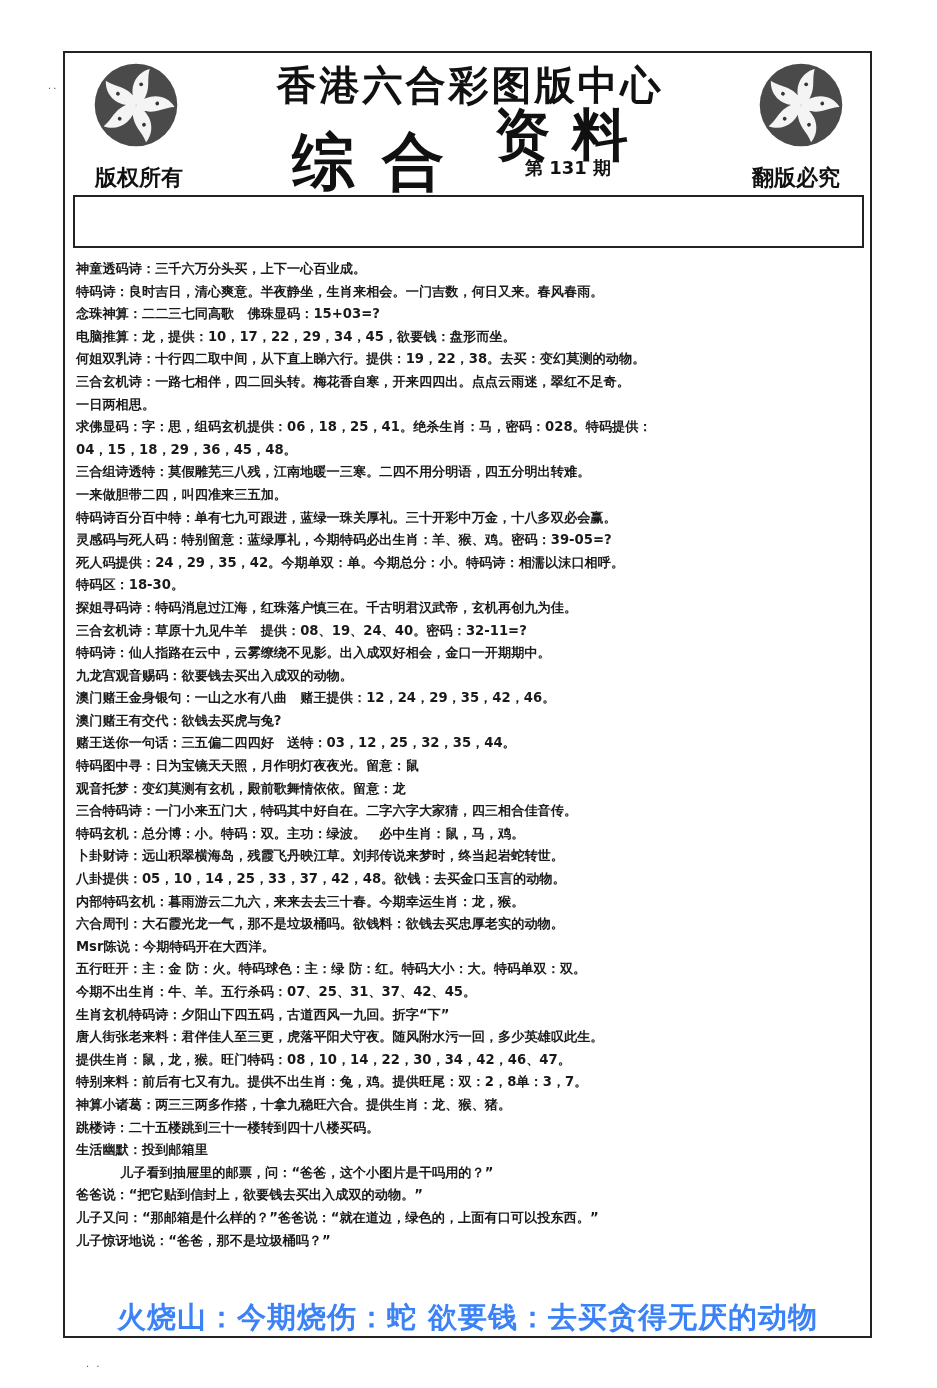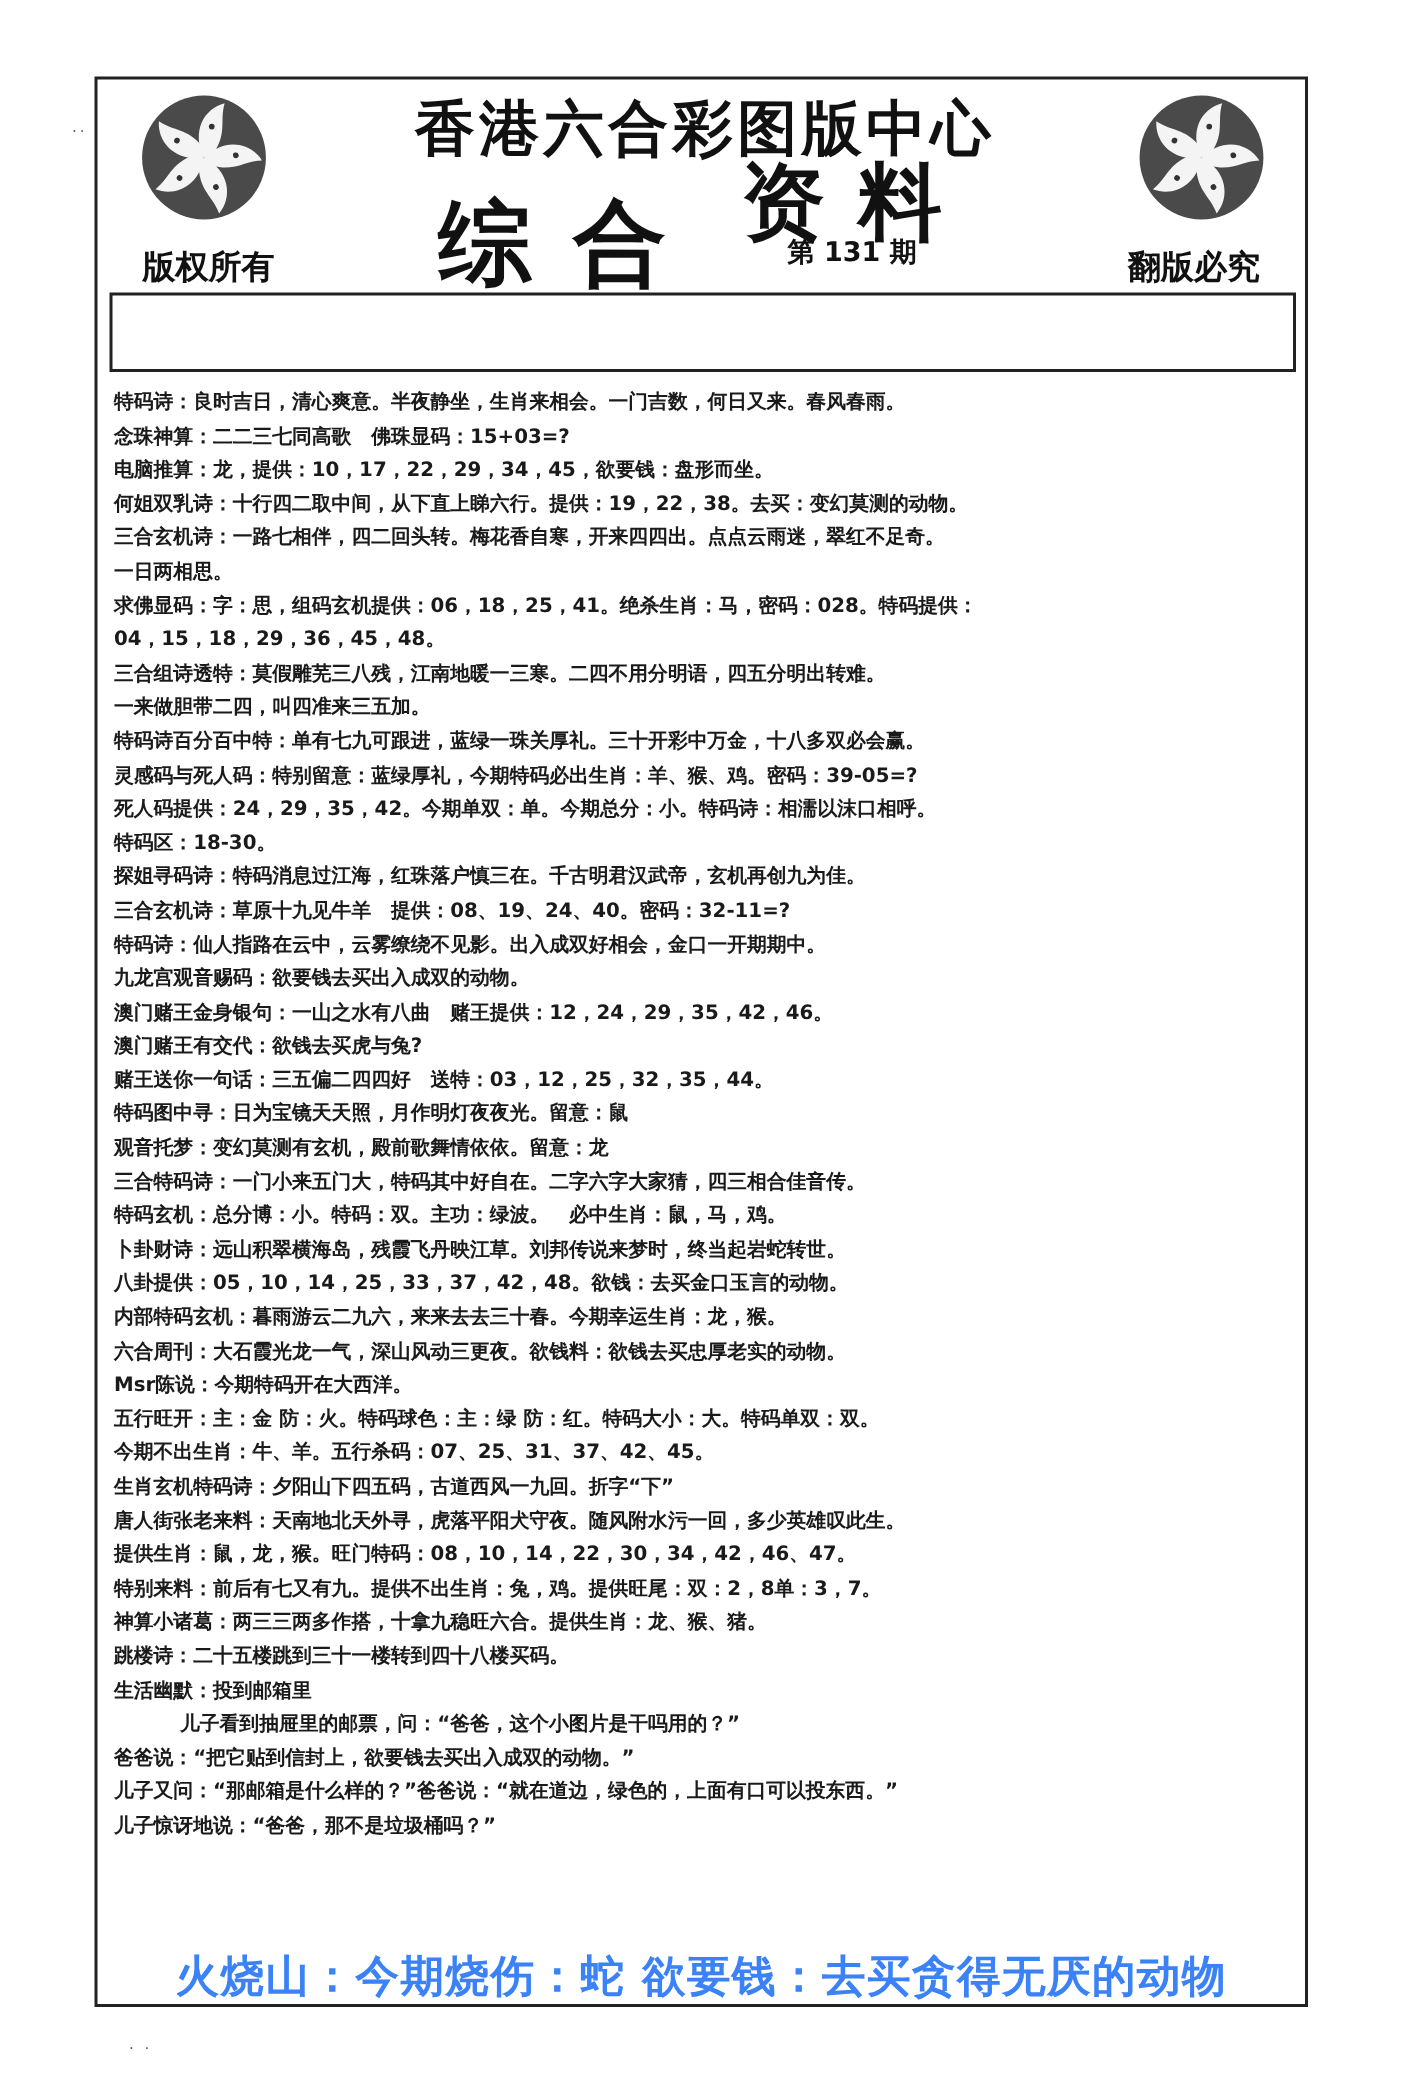--- a/index.html
+++ b/index.html
@@ -73,20 +73,21 @@
 <div class="title-top">香港六合彩图版中心</div>
 <div class="title-big" style="left:292px;top:120px;font-size:62px;letter-spacing:28px;">综合</div>
 <div class="title-big" style="left:494px;top:98px;font-size:56px;letter-spacing:22px;">资料</div>
 <div class="issue">第 131 期</div>
 <div class="corner" style="left:95px;">版权所有</div>
 <div class="corner" style="left:752px;">翻版必究</div>
 
 <div class="blank-box"></div>
 
 <div class="content">
+  <div class="line">神童透码诗：三千六万分头买，上下一心百业成。</div>
   <div class="line">特码诗：良时吉日，清心爽意。半夜静坐，生肖来相会。一门吉数，何日又来。春风春雨。</div>
   <div class="line">念珠神算：二二三七同高歌　佛珠显码：15+03=?</div>
   <div class="line">电脑推算：龙，提供：10，17，22，29，34，45，欲要钱：盘形而坐。</div>
   <div class="line">何姐双乳诗：十行四二取中间，从下直上睇六行。提供：19，22，38。去买：变幻莫测的动物。</div>
   <div class="line">三合玄机诗：一路七相伴，四二回头转。梅花香自寒，开来四四出。点点云雨迷，翠红不足奇。</div>
   <div class="line">一日两相思。</div>
   <div class="line">求佛显码：字：思，组码玄机提供：06，18，25，41。绝杀生肖：马，密码：028。特码提供：</div>
   <div class="line">04，15，18，29，36，45，48。</div>
   <div class="line">三合组诗透特：莫假雕芜三八残，江南地暖一三寒。二四不用分明语，四五分明出转难。</div>
   <div class="line">一来做胆带二四，叫四准来三五加。</div>
@@ -101,26 +102,26 @@
   <div class="line">澳门赌王金身银句：一山之水有八曲　赌王提供：12，24，29，35，42，46。</div>
   <div class="line">澳门赌王有交代：欲钱去买虎与兔?</div>
   <div class="line">赌王送你一句话：三五偏二四四好　送特：03，12，25，32，35，44。</div>
   <div class="line">特码图中寻：日为宝镜天天照，月作明灯夜夜光。留意：鼠</div>
   <div class="line">观音托梦：变幻莫测有玄机，殿前歌舞情依依。留意：龙</div>
   <div class="line">三合特码诗：一门小来五门大，特码其中好自在。二字六字大家猜，四三相合佳音传。</div>
   <div class="line">特码玄机：总分博：小。特码：双。主功：绿波。　必中生肖：鼠，马，鸡。</div>
   <div class="line">卜卦财诗：远山积翠横海岛，残霞飞丹映江草。刘邦传说来梦时，终当起岩蛇转世。</div>
   <div class="line">八卦提供：05，10，14，25，33，37，42，48。欲钱：去买金口玉言的动物。</div>
   <div class="line">内部特码玄机：暮雨游云二九六，来来去去三十春。今期幸运生肖：龙，猴。</div>
-  <div class="line">六合周刊：大石霞光龙一气，深山风动三更夜。欲钱料：欲钱去买忠厚老实的动物。</div>
+  <div class="line">六合周刊：大石霞光龙一气，那不是垃圾桶吗。欲钱料：欲钱去买忠厚老实的动物。</div>
   <div class="line">Msr陈说：今期特码开在大西洋。</div>
   <div class="line">五行旺开：主：金 防：火。特码球色：主：绿 防：红。特码大小：大。特码单双：双。</div>
   <div class="line">今期不出生肖：牛、羊。五行杀码：07、25、31、37、42、45。</div>
   <div class="line">生肖玄机特码诗：夕阳山下四五码，古道西风一九回。折字“下”</div>
-  <div class="line">唐人街张老来料：天南地北天外寻，虎落平阳犬守夜。随风附水污一回，多少英雄叹此生。</div>
+  <div class="line">唐人街张老来料：君伴佳人至三更，虎落平阳犬守夜。随风附水污一回，多少英雄叹此生。</div>
   <div class="line">提供生肖：鼠，龙，猴。旺门特码：08，10，14，22，30，34，42，46、47。</div>
   <div class="line">特别来料：前后有七又有九。提供不出生肖：兔，鸡。提供旺尾：双：2，8单：3，7。</div>
   <div class="line">神算小诸葛：两三三两多作搭，十拿九稳旺六合。提供生肖：龙、猴、猪。</div>
   <div class="line">跳楼诗：二十五楼跳到三十一楼转到四十八楼买码。</div>
   <div class="line">生活幽默：投到邮箱里</div>
   <div class="line indent">儿子看到抽屉里的邮票，问：“爸爸，这个小图片是干吗用的？”</div>
   <div class="line">爸爸说：“把它贴到信封上，欲要钱去买出入成双的动物。”</div>
   <div class="line">儿子又问：“那邮箱是什么样的？”爸爸说：“就在道边，绿色的，上面有口可以投东西。”</div>
   <div class="line">儿子惊讶地说：“爸爸，那不是垃圾桶吗？”</div>
 </div>

